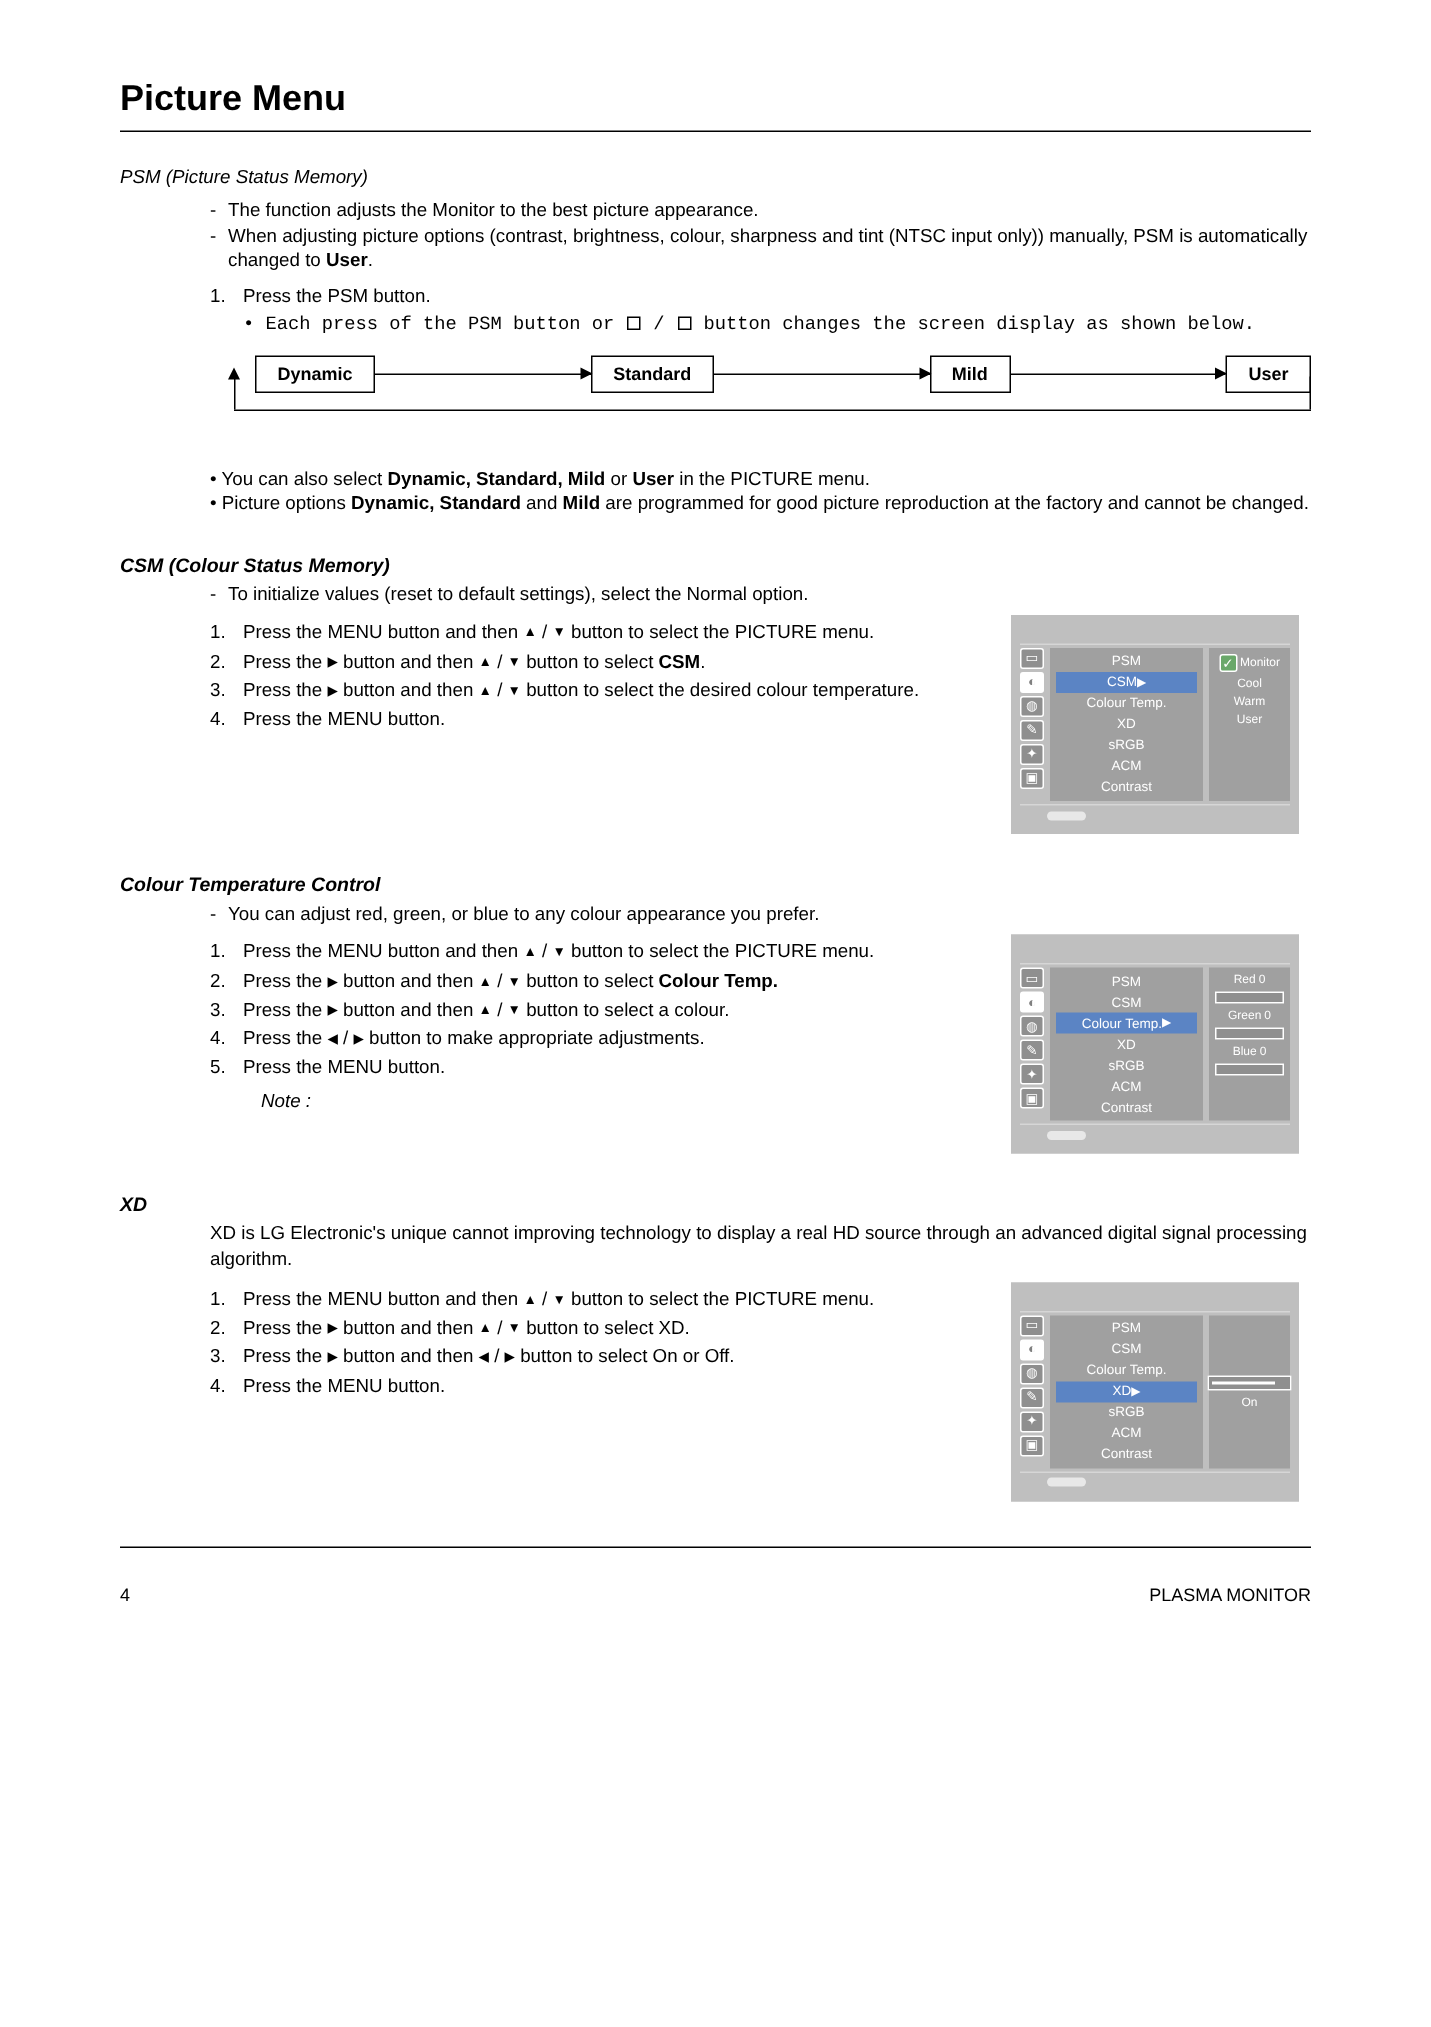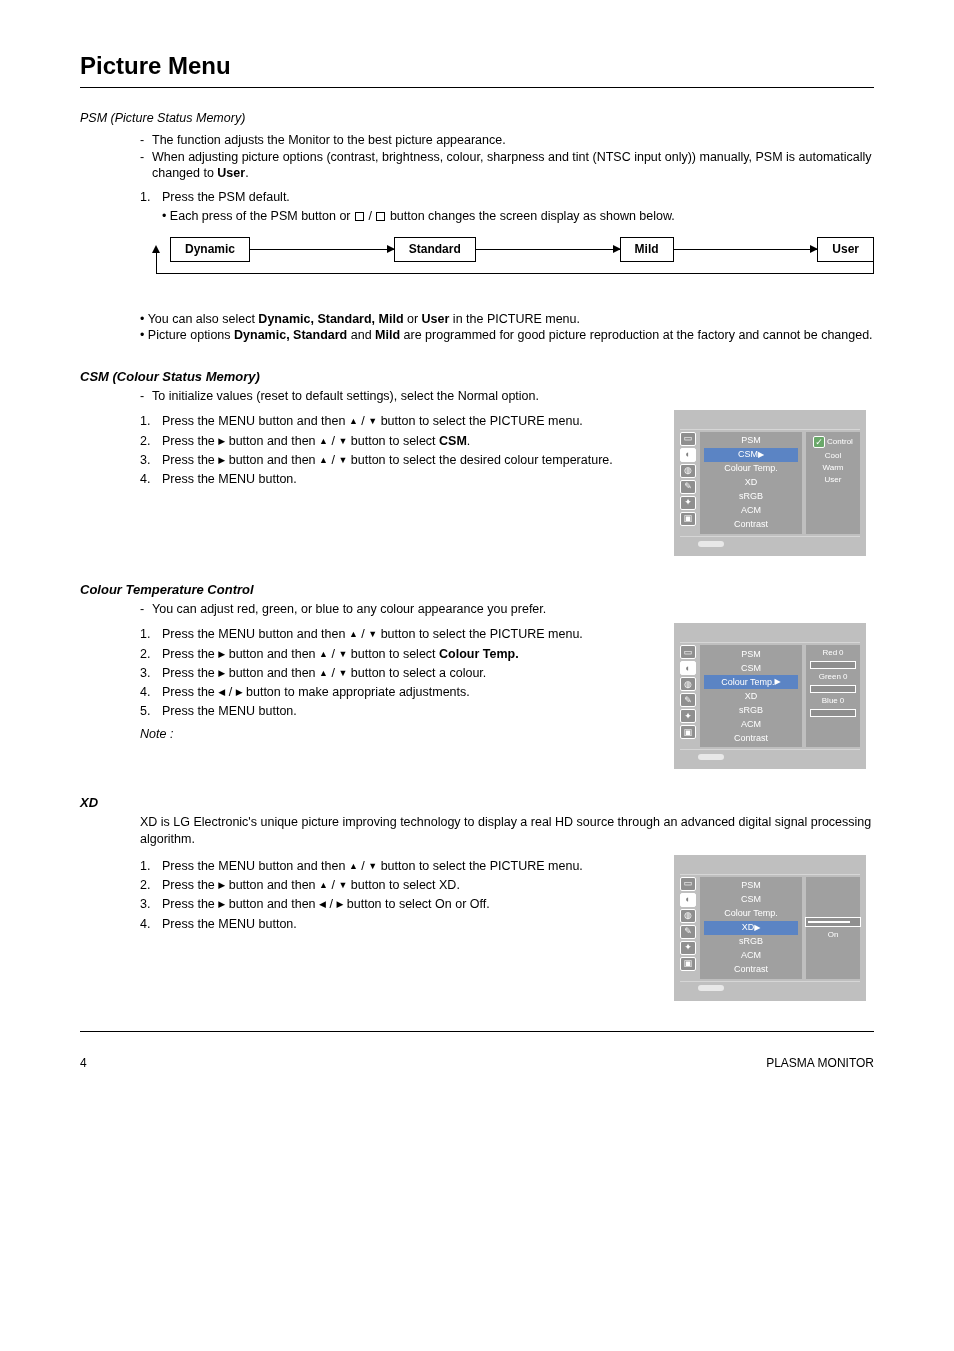--- a/index.html
+++ b/index.html
@@ -33,21 +33,21 @@
   }
   .dash-row { display: flex; }
   .dash { width: 12px; flex: 0 0 12px; }
   .dash-text { flex: 1; }
   .ol { margin: 0; padding: 0; }
   .ol-item { display: flex; margin: 3px 0; }
   .ol-num { width: 22px; flex: 0 0 22px; }
   .ol-txt { flex: 1; }
   .bold { font-weight: bold; }
   .note-row { display:flex; align-items:flex-start; gap:6px; margin-top:6px;}
-  .note-label { font-style: italic; }
+  .note-label { font-style: italic; margin-left: 34px; }
   .tri { display:inline-block; font-size:9px; vertical-align:1px; }
   .sq { display:inline-block; width:9px; height:9px; border:1px solid #000; vertical-align:-1px; margin:0 1px;}
 
   
   .flow-wrap { position: relative; margin: 12px 0 0 30px; height:70px; }
   .flow-row { display:flex; align-items:center; gap:0; }
   .flow-box {
     border:1px solid #000; padding:4px 14px; font-size:12px; font-weight:bold;
     background:#fff;
   }
@@ -128,24 +128,24 @@
       <div class="dash">-</div>
       <div class="dash-text">
     <span>When adjusting picture options (contrast, brightness, colour, sharpness and tint (NTSC input only)) manually, PSM is automatically changed to</span>
     <span class="bold">User</span><span>.</span>
   </div>
     </div>
 
   <div class="ol" style="margin-top:8px;">
     <div class="ol-item">
         <div class="ol-num">1.</div>
-        <div class="ol-txt">Press the PSM default.</div>
+        <div class="ol-txt">Press the PSM button.</div>
       </div>
   </div>
-  <div style="margin-left:22px;">
+  <div style="margin-left:22px;font-family:Liberation Mono, monospace;">
     <span>• Each press of the PSM button or </span><span class="sq"></span> / <span class="sq"></span><span> button changes the screen display as shown below.</span>
   </div>
 
   <div class="flow-wrap">
     <div class="flow-row">
       <div class="flow-box">Dynamic</div>
       <div class="flow-arrow"></div>
       <div class="flow-box">Standard</div>
       <div class="flow-arrow"></div>
       <div class="flow-box">Mild</div>
@@ -230,21 +230,21 @@
           <div class="osd-menu-row">
               <span>ACM</span>
             </div>
           <div class="osd-menu-row">
               <span>Contrast</span>
             </div>
         </div>
         <div class="osd-sub">
           <div style="display:flex;align-items:center;gap:2px;">
               <span class="osd-check">✓</span>
-              <span class="osd-sub-text">Control</span>
+              <span class="osd-sub-text">Monitor</span>
             </div>
           <span class="osd-sub-text">Cool</span>
           <span class="osd-sub-text">Warm</span>
           <span class="osd-sub-text">User</span>
         </div>
       </div>
       <div class="osd-bottom">
           <div class="osd-bottom-pill"></div>
         </div>
     </div>
@@ -342,21 +342,21 @@
         </div>
       </div>
       <div class="osd-bottom">
           <div class="osd-bottom-pill"></div>
         </div>
     </div>
   </div>
 </div>
 
 <div class="subhead">XD</div>
-<p class="subdesc body-block" style="margin-left:60px;">XD is LG Electronic's unique picture improving technology to display a real HD source through an advanced digital signal processing algorithm.</p>
+<p class="subdesc body-block" style="margin-left:60px;">XD is LG Electronic's unique cannot improving technology to display a real HD source through an advanced digital signal processing algorithm.</p>
 
 <div class="two-col">
   <div class="left-col body-block">
     <div class="ol">
       <div class="ol-item">
           <div class="ol-num">1.</div>
           <div class="ol-txt"><span>Press the MENU button and then </span><span class="tri">▲</span> / <span class="tri">▼</span><span> button to select the PICTURE menu.</span></div>
         </div>
       <div class="ol-item">
           <div class="ol-num">2.</div>

